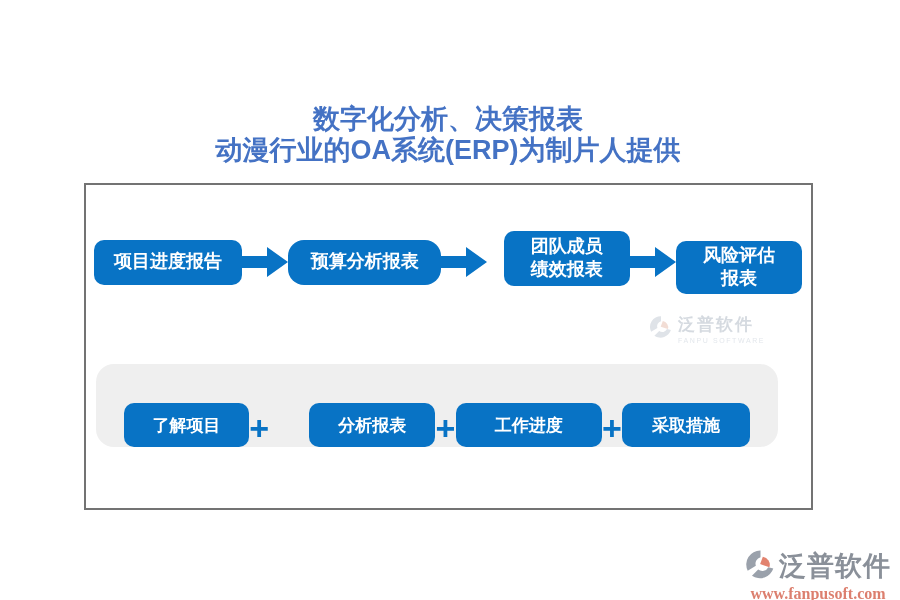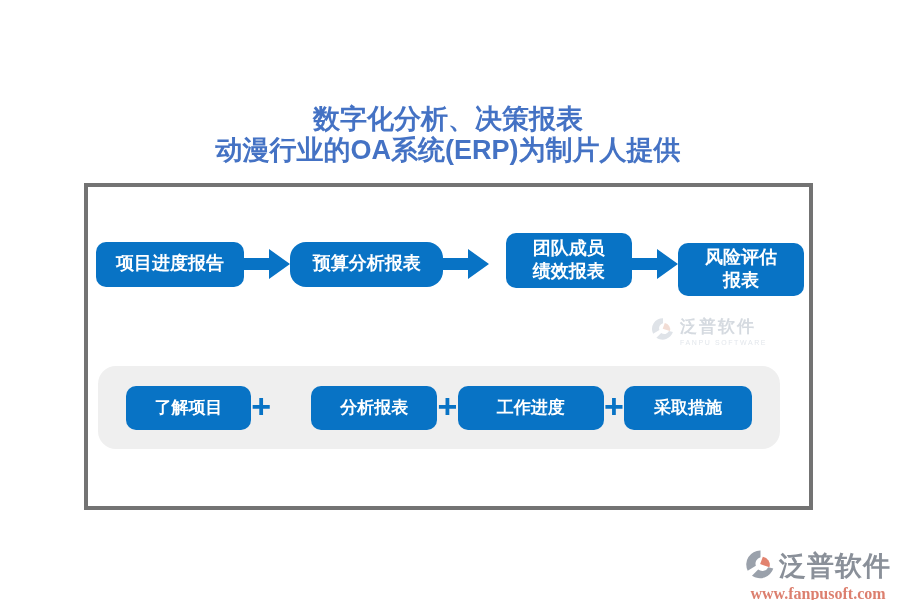--- a/index.html
+++ b/index.html
@@ -13,21 +13,21 @@
   .title {
     position: absolute; top: 104px; left: 0; width: 896px;
     text-align: center; color: #4472C4; font-weight: bold;
     font-size: 27px; line-height: 1.16;
   }
 
   
   .panel {
     position: absolute; left: 84px; top: 183px;
     width: 729px; height: 327px;
-    border: 4px solid #737373; background: #ffffff;
+    border: 2px solid #737373; background: #ffffff;
     box-sizing: border-box;
   }
 
   
   .flow-row {
     position: absolute; left: 8px; top: 44px;
     width: 708px; height: 66px;
     display: flex; align-items: center; justify-content: space-between;
   }
   .flow-box {
@@ -51,21 +51,21 @@
   }
   .watermark .wm-text { display: flex; flex-direction: column; }
   .wm-brand { color: #D5DAE0; font-size: 17px; font-weight: bold; letter-spacing: 2px; }
   .wm-en { color: #E3E7EC; font-size: 7px; letter-spacing: 1.6px; margin-top: 1px; }
 
   
   .strip {
     position: absolute; left: 10px; top: 179px;
     width: 682px; height: 83px;
     background: #EFEFEF; border-radius: 18px;
-    display: flex; align-items: center; justify-content: space-between;
+    display: flex; align-items: flex-end; justify-content: space-between;
     padding: 0 28px; box-sizing: border-box;
   }
   .step-btn {
     background: #0873C5; color: #ffffff; font-weight: bold;
     font-size: 17px; height: 44px; border: none; border-radius: 10px;
     display: flex; align-items: center; justify-content: center;
     flex: none; cursor: pointer; font-family: inherit;
   }
   .sb1 { width: 125px; } .sb2 { width: 126px; margin-left: 40px; } .sb3 { width: 146px; } .sb4 { width: 128px; }
   .plus {

